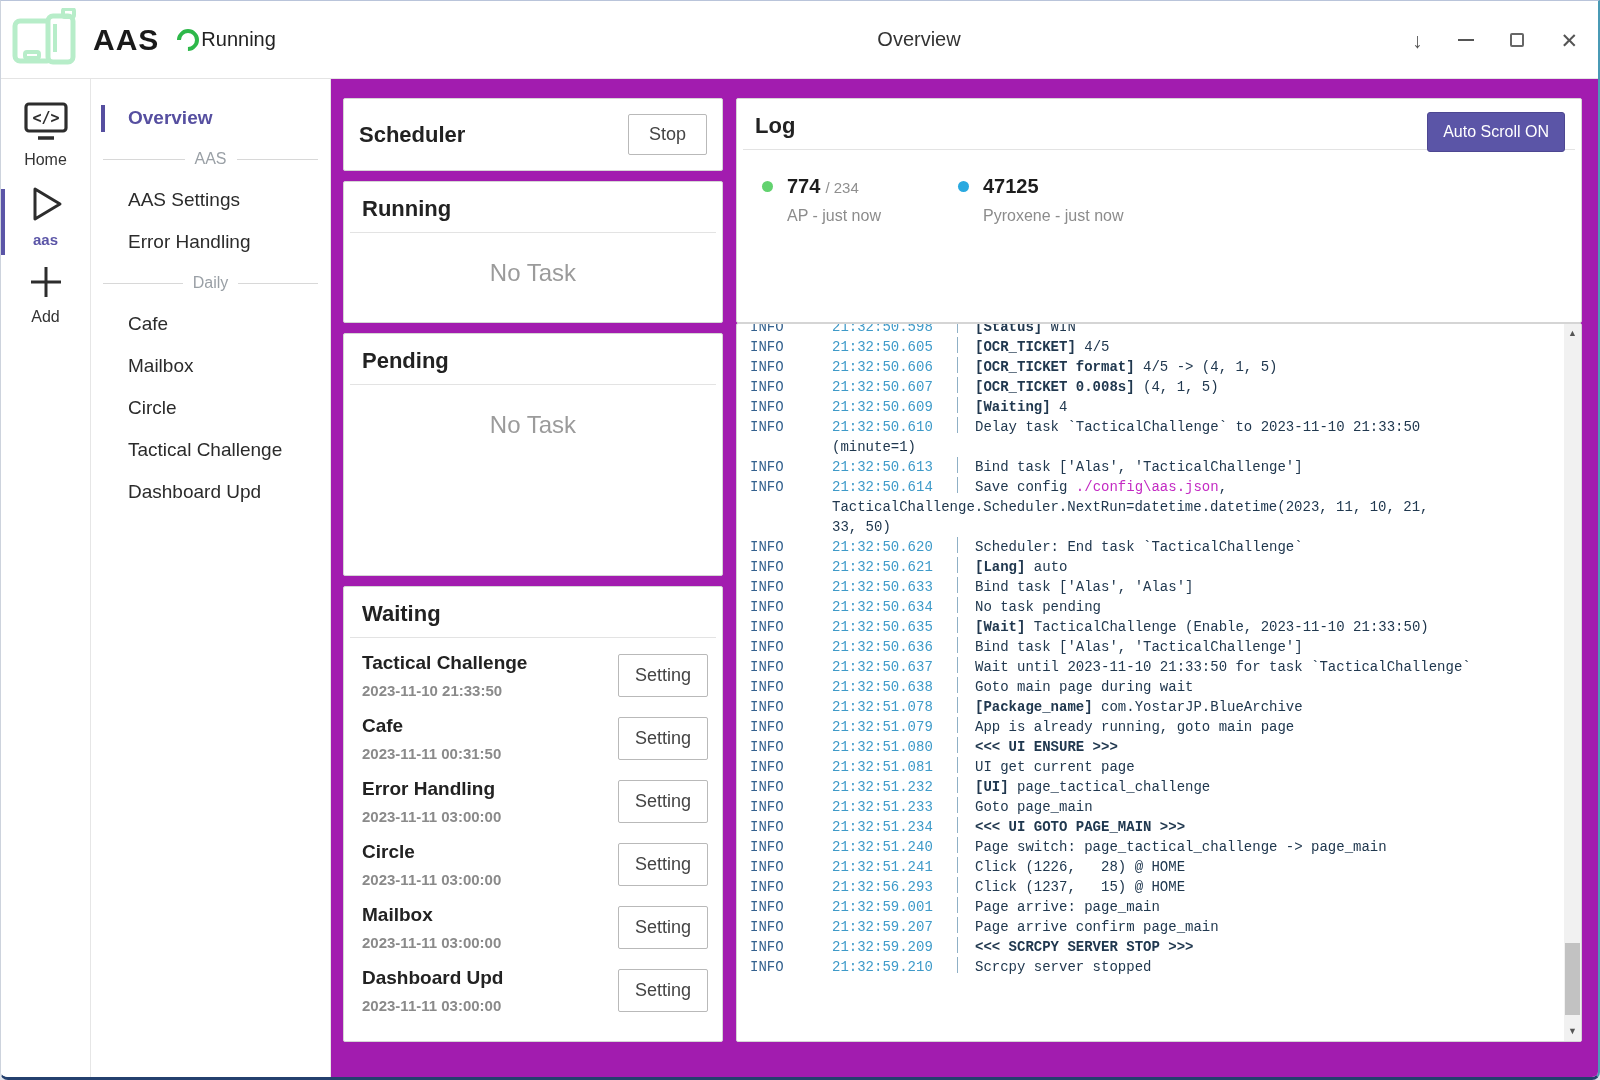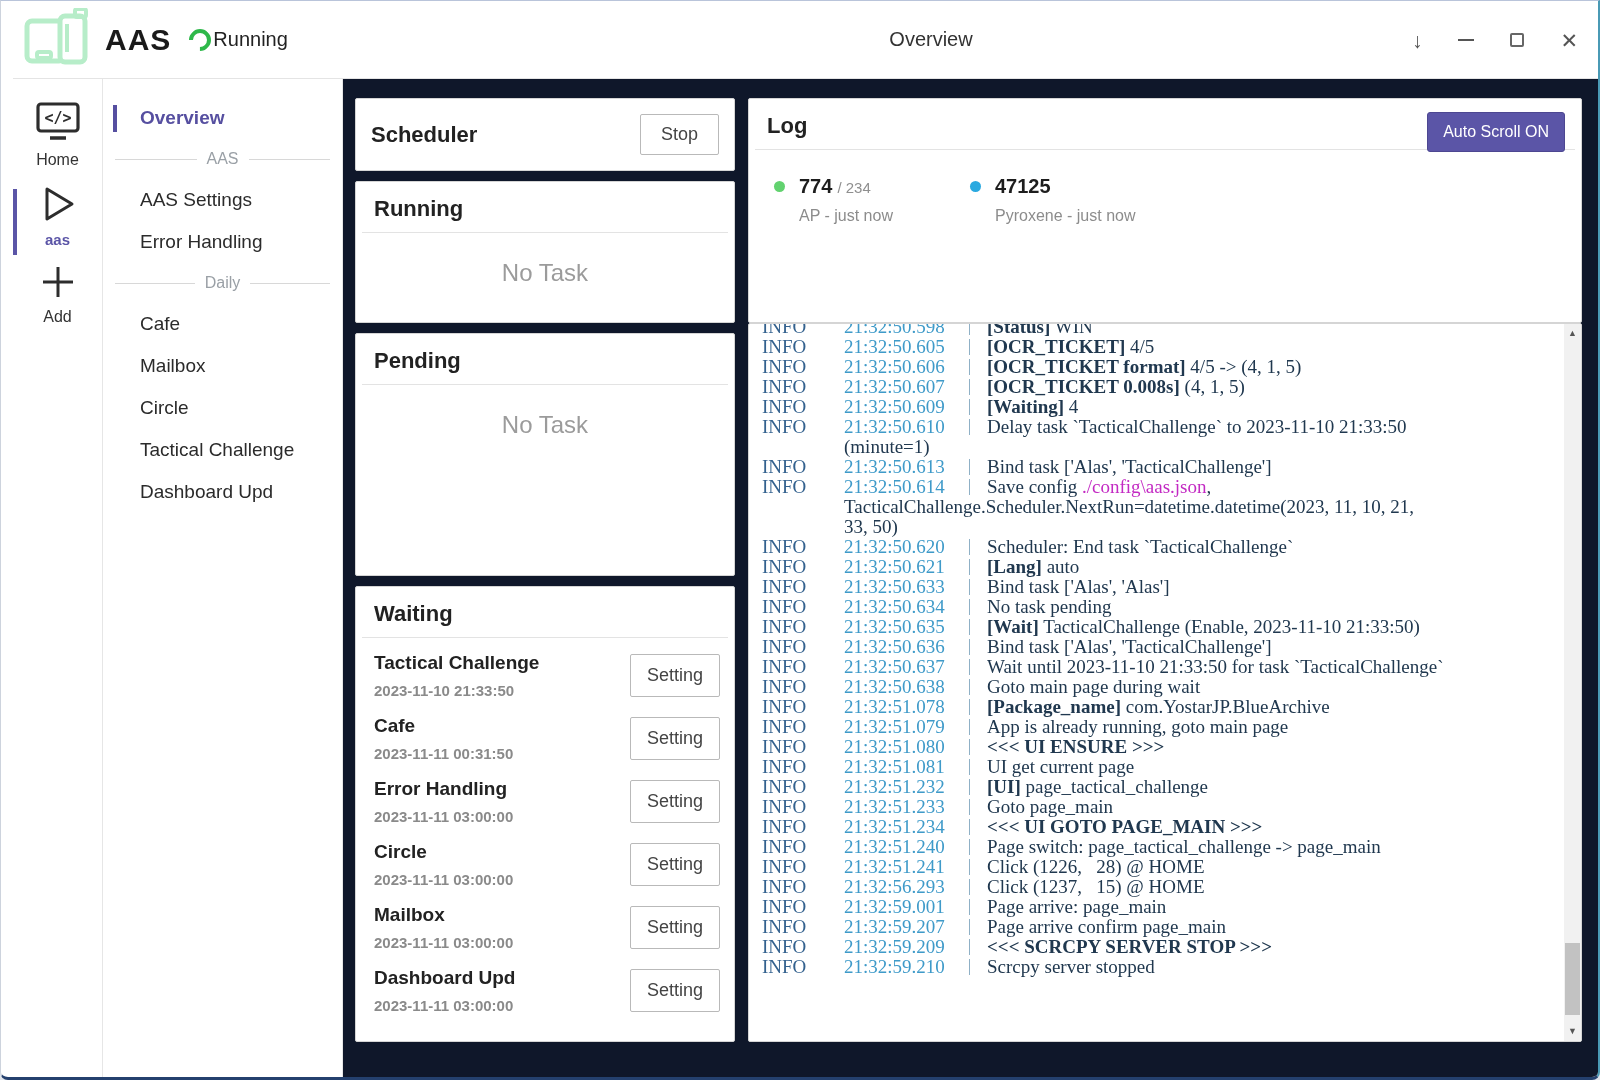--- a/index.html
+++ b/index.html
@@ -2,21 +2,21 @@
 <html><head>
 <meta charset="utf-8">
 <style>
   * { margin:0; padding:0; box-sizing:border-box; }
   html,body { width:1600px; height:1080px; }
   body { font-family:"Liberation Sans", sans-serif; background:#dfe3ea; }
   .window {
     width:1600px; height:1080px; background:#fff; display:flex; flex-direction:column;
     border-top:1px solid #b9c4da; border-left:1px solid #cdd3dd;
     border-right:2px solid #4a9ab5; border-bottom:3px solid #24406e;
-    border-radius:0 0 8px 8px; overflow:hidden;padding-left:12px;
+    border-radius:0 0 8px 8px; overflow:hidden;
   }
   
   .header { height:78px; flex:none; display:flex; align-items:center; position:relative;
             background:#fff; border-bottom:1px solid #e4e4e4; }
   .logo { margin-left:10px; flex:none; }
   .app-name { font-size:30px; font-weight:800; color:#1a1a1a; margin-left:16px; letter-spacing:1px; }
   .spinner { width:22px; height:22px; border:4px solid #2eb84a; border-left-color:transparent;
              border-radius:50%; display:inline-block; transform:rotate(-45deg); margin-left:18px; }
   .status-text { font-size:20px; color:#222; margin-left:2px; }
   .center-title { position:absolute; left:918px; transform:translateX(-50%); font-size:20px; color:#333; }
@@ -32,21 +32,21 @@
   .rail-label { font-size:16px; color:#333; margin-top:4px; }
   .rail-item.active .rail-label { color:#5b55a7; font-weight:bold; font-size:15px; }
   
   .sidebar { width:240px; flex:none; border-right:1px solid #e6e6e6; padding-top:18px; background:#fff; }
   .sb-item { height:42px; line-height:42px; padding-left:37px; font-size:19px; color:#2b2b2b; position:relative; cursor:default; }
   .sb-item.active { color:#564fa0; font-weight:bold; }
   .sb-item.active::before { content:""; position:absolute; left:10px; top:8px; width:4px; height:27px; background:#564fa0; }
   .sb-divider { height:40px; display:flex; align-items:center; gap:10px; padding:0 12px; color:#9aa0a6; font-size:16px; }
   .sb-divider .line { flex:1; border-top:1px solid #d8d8d8; }
   
-  .main { flex:1; min-width:0; background:#0f172a; padding:19px 16px 35px 12px; display:flex; gap:13px; }
+  .main { flex:1; min-width:0; background:#a21caf; padding:19px 16px 35px 12px; display:flex; gap:13px; }
   .card { background:#fff; border:1px solid #d5d5d5; border-radius:2px; }
   .col-left { width:380px; flex:none; display:flex; flex-direction:column; gap:10px; }
   .col-right { flex:1; min-width:0; display:flex; flex-direction:column; }
   .card-head { padding:14px 18px 10px; font-size:22px; font-weight:600; color:#222; }
   .card-sep { border-top:1px solid #e3e3e3; margin:0 6px; }
   .no-task { text-align:center; color:#9b9b9b; font-size:24px; margin-top:26px; }
   .scheduler { height:73px; flex:none; display:flex; align-items:center; justify-content:space-between; padding:0 15px; }
   .scheduler .card-head { padding:0; }
   .btn-outline { font-family:"Liberation Sans",sans-serif; font-size:18px; color:#444; background:#fff;
                  border:1px solid #b9b9b9; border-radius:2px; padding:9px 20px; cursor:pointer; }
@@ -63,21 +63,21 @@
   .autoscroll { position:absolute; right:16px; top:13px; background:#5b55a7; color:#fff; font-size:16px;
                 font-family:"Liberation Sans",sans-serif; border:1px solid #4d4791; border-radius:3px; padding:10px 15px; cursor:pointer; }
   .stats { display:flex; padding:25px 0 0 25px; }
   .stat { width:196px; display:flex; }
   .dot { width:11px; height:11px; border-radius:50%; margin:6px 14px 0 0; flex:none; }
   .stat-val { font-size:20px; font-weight:bold; color:#1d1d1d; }
   .sfx { font-size:15px; color:#8f8f8f; margin-left:5px; font-weight:normal; }
   .stat-label { font-size:16px; color:#8c8c8c; margin-top:9px; }
   .console { flex:1; min-height:0; display:flex; overflow:hidden; }
   .log-body { flex:1; min-width:0; overflow:hidden; padding-left:13px; margin-top:-7px;
-              font-family:Liberation Serif, serif; font-size:19px; line-height:20px; }
+              font-family:Liberation Mono, monospace; font-size:14px; line-height:20px; }
   .log-line { white-space:pre; color:#20384f; }
   .log-line.cont { padding-left:82px; }
   .lvl { display:inline-block; width:82px; color:#33618e; }
   .ts  { display:inline-block; width:125px; color:#3e9ac9; }
   .bar { display:inline-block; width:18px; height:16px; border-left:1px solid #8fb0c6; vertical-align:-2px; }
   .seg-b { font-weight:bold; }
   .seg-m { color:#c32ac3; }
   .vscroll { width:17px; flex:none; background:#f1f1f1; position:relative; }
   .sb-arrow { position:absolute; left:0; right:0; text-align:center; color:#555; font-size:9px; height:17px; line-height:17px; cursor:default; }
   .sb-arrow.up { top:1px; } .sb-arrow.down { bottom:1px; }

